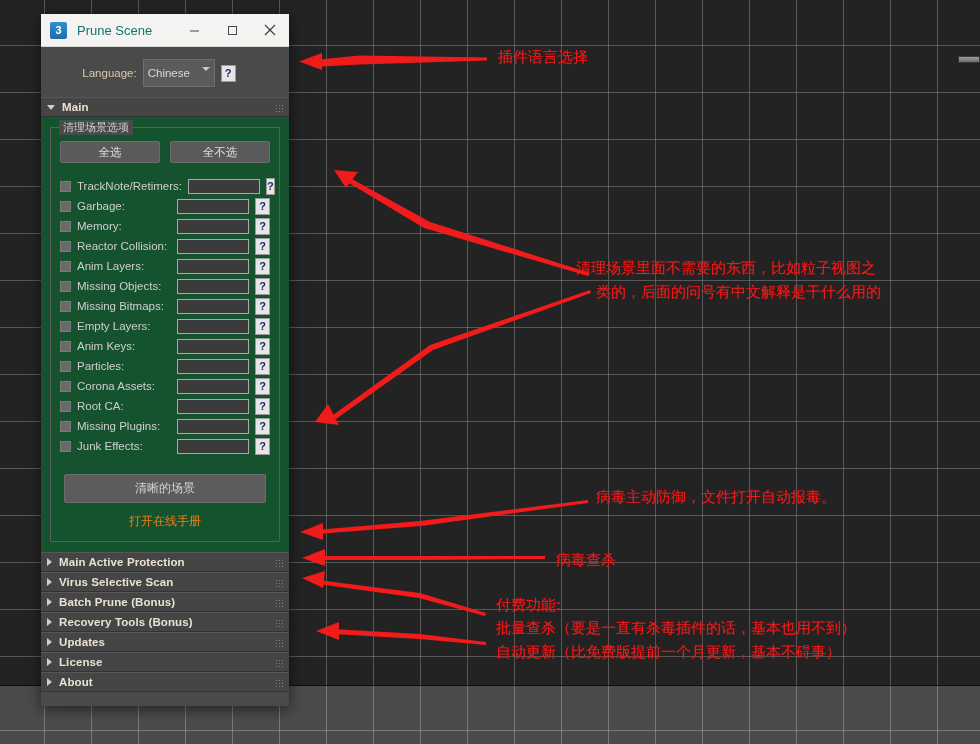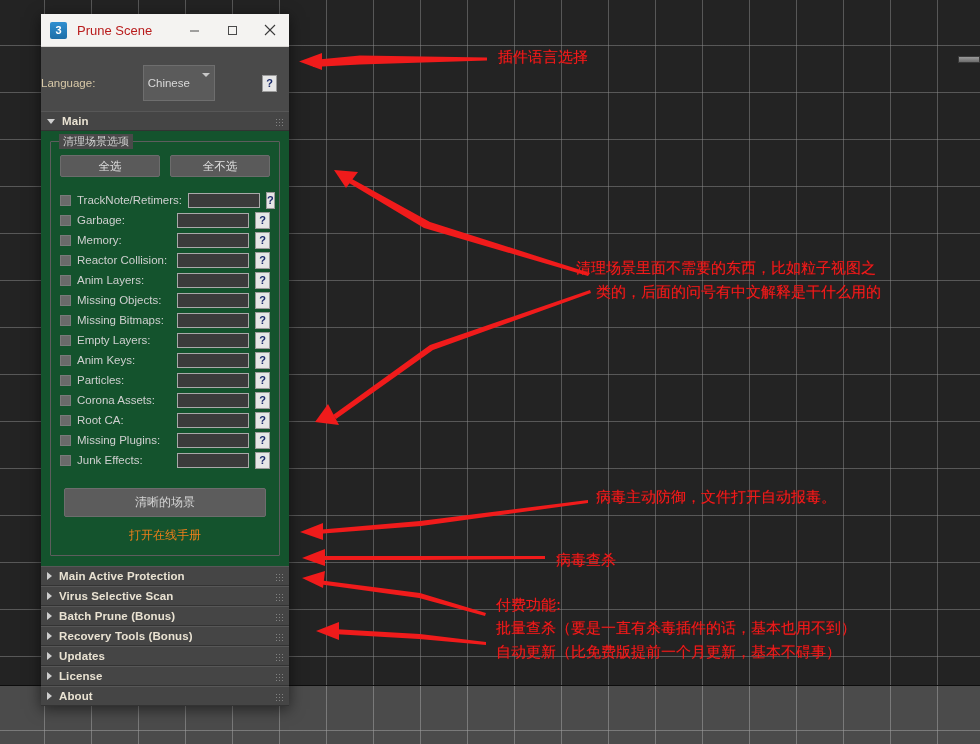--- a/index.html
+++ b/index.html
@@ -70,44 +70,44 @@
   }
   .app-icon {
     width: 17px; height: 17px; border-radius: 2px;
     background: linear-gradient(to bottom,#2f8fd0,#1e6fa8);
     color: #ffffff; font-size: 11px; font-weight: bold;
     display: flex; align-items: center; justify-content: center;
     font-family: "Liberation Sans", sans-serif;
     flex: none;
   }
   .title-text {
-    margin-left: 10px; color: #b91c1c; font-size: 13px;
+    margin-left: 10px; color: #0f766e; font-size: 13px;
     font-family: "Liberation Sans", sans-serif;
     flex: 1;
   }
   .win-btn {
     width: 38px; height: 32px; display: flex;
     align-items: center; justify-content: center;
     color: #4a4a4a; font-size: 13px;
   }
   .win-btn svg { display: block; }
 
   .win-body {
     height: 659px; background: #4a4a4a; padding: 0;
     position: relative; overflow: hidden;
   }
 
   
   .lang-row {
-    display: flex; align-items: center; justify-content: space-between;
-    padding: 12px 12px 10px 0; gap: 6px; margin-top: 6px;
+    display: flex; align-items: center; justify-content: center;
+    padding: 12px 12px 10px 0; gap: 6px;
   }
   .lang-label { color: #d8c9a8; font-size: 11.5px; }
   .lang-select {
-    width: 72px; height: 36px; background: #5b5b5b;
+    width: 72px; height: 28px; background: #5b5b5b;
     border: 1px solid #6e6e6e;
     color: #d9d9d9; font-size: 11.5px;
     display: flex; align-items: center; padding: 0 4px;
     position: relative;
   }
   .lang-select .caret {
     position: absolute; right: 4px; top: 7px;
     width: 0; height: 0;
     border-left: 4px solid transparent;
     border-right: 4px solid transparent;

